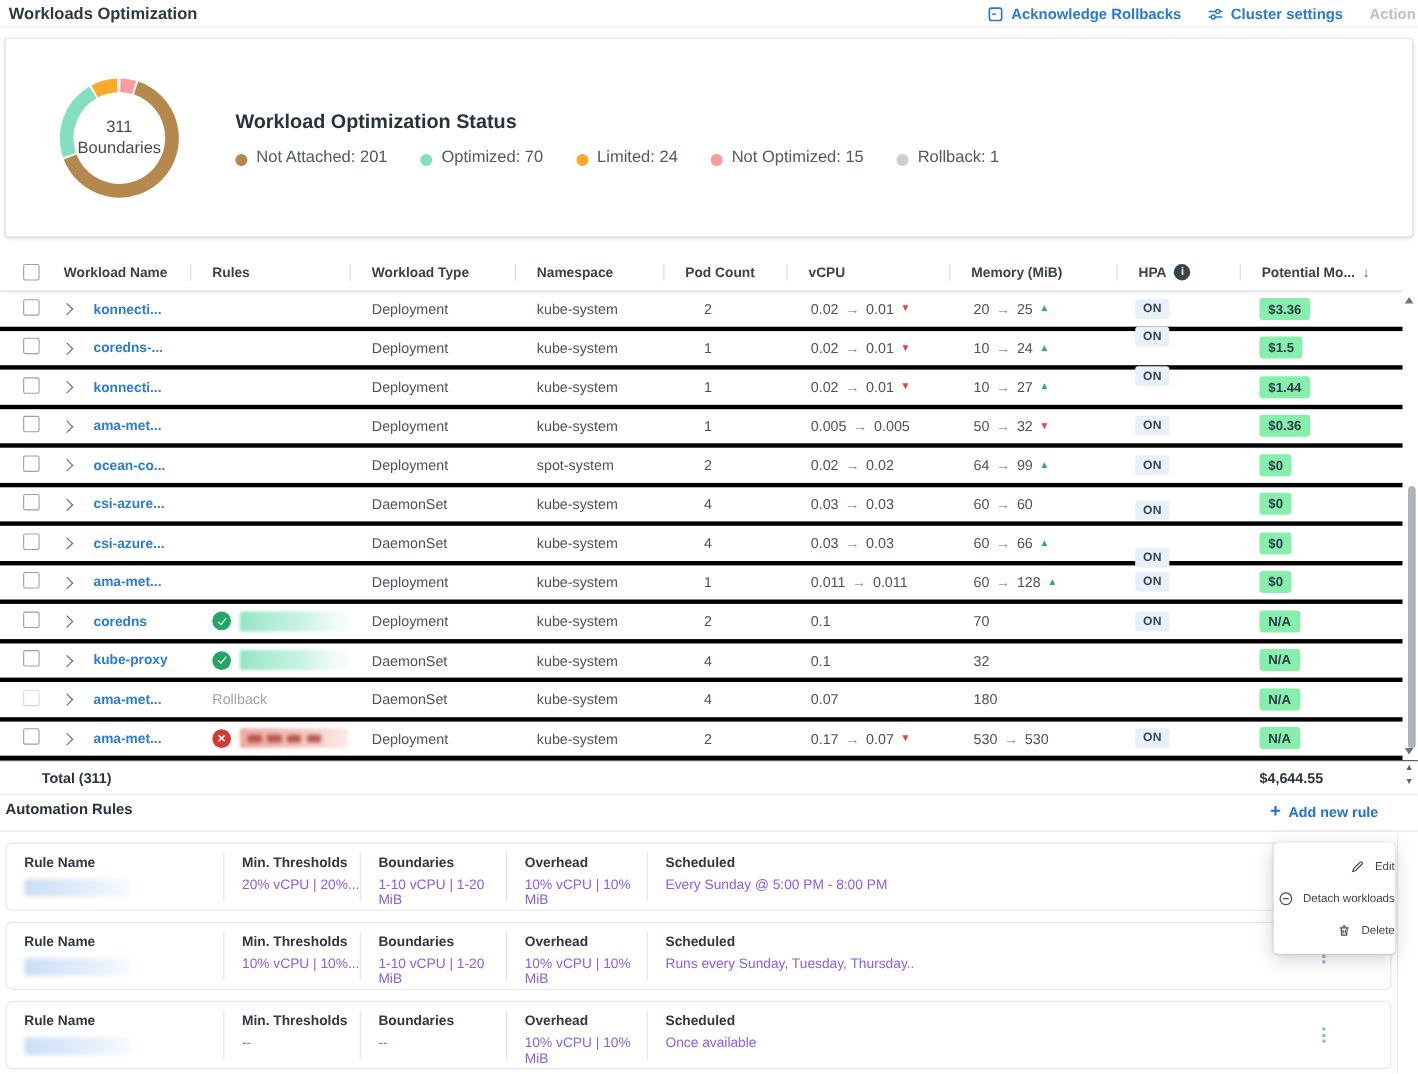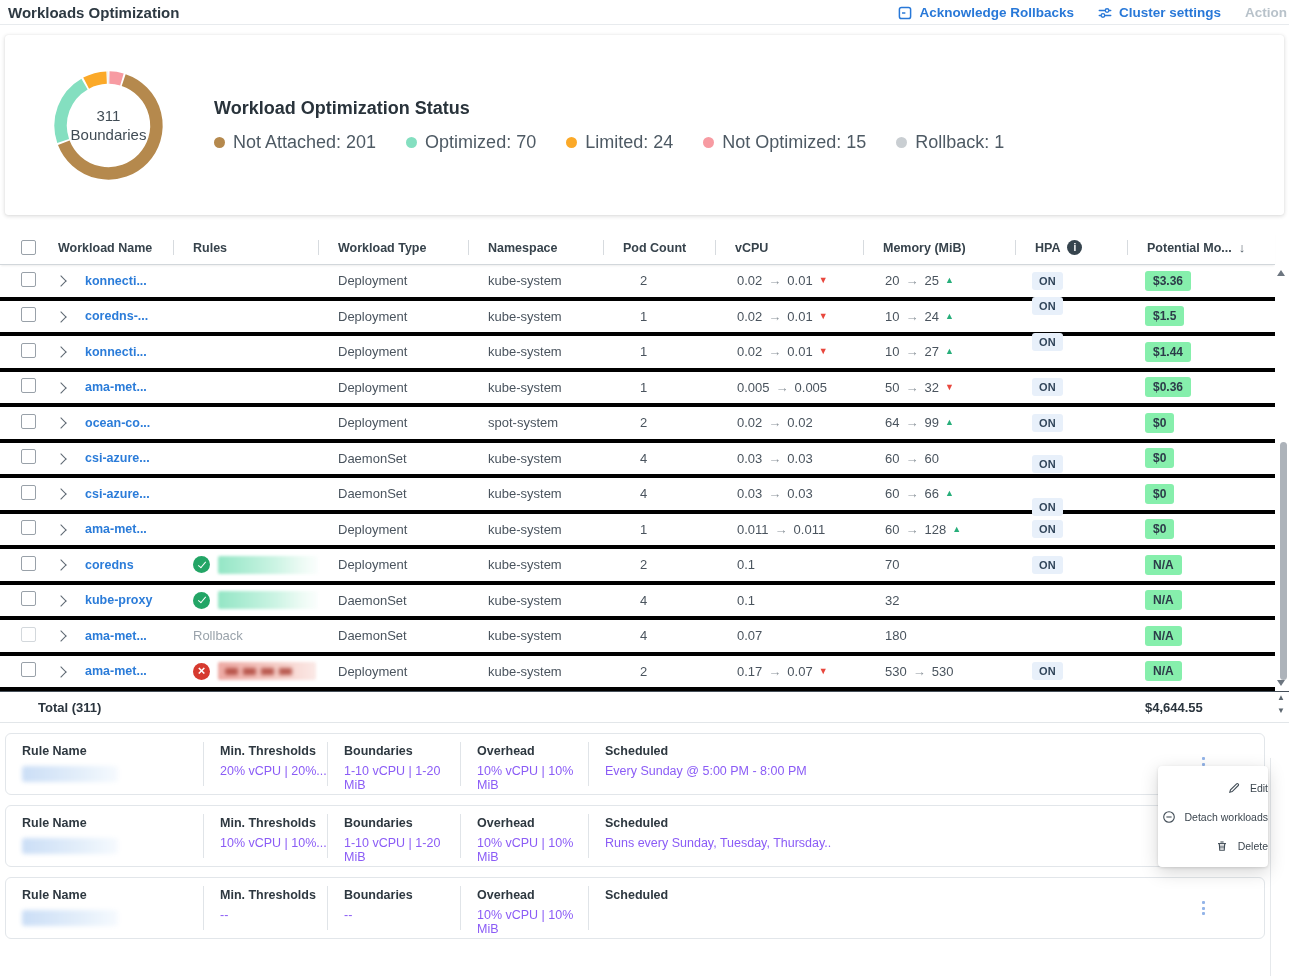--- a/index.html
+++ b/index.html
@@ -23,21 +23,21 @@
   
   .status-card { margin:10px 5px 0; height:180px; border-radius:3px; background:#fff;
     box-shadow:0 1px 4px rgba(0,0,0,.16), 0 0 1px rgba(0,0,0,.10);
     display:flex; align-items:center; padding-left:46px; gap:48px; }
   .donut-wrap { position:relative; width:115px; height:115px; flex:none; }
   .donut-wrap svg { width:115px; height:115px; }
   .donut-center { position:absolute; inset:0; display:flex; flex-direction:column;
     align-items:center; justify-content:center; font-size:15px; color:#414c55; line-height:1.3; }
   .legend-block h2 { margin:0 0 13px; font-size:18px; font-weight:bold; color:#29333b; }
   .legend { display:flex; gap:30px; }
-  .legend-item { display:flex; align-items:center; gap:8px; font-size:18px; color:#4e5a64; }
+  .legend-item { display:flex; align-items:flex-end; gap:8px; font-size:15px; color:#4e5a64; }
   .legend-dot { width:11px; height:11px; border-radius:50%; flex:none; }
 
   
   .table { margin-top:16px; position:relative; }
   .thead { display:grid; grid-template-columns:38px 135px 145px 150px 135px 112px 148px 152px 112px 1fr;
     width:1275px; height:34px; align-items:center; border-bottom:1px solid #d2d7db;
     font-weight:bold; font-size:12.5px; color:#37434c; box-shadow:0 2px 2px -1px rgba(0,0,0,.07); }
   .th { position:relative; padding-left:20px; display:flex; align-items:center; gap:7px; height:100%; }
   .th.sep::before { content:""; position:absolute; left:0; top:9px; height:15px; width:1px; background:#d7dbdf; }
   .th.c-check { padding-left:21px; }
@@ -515,20 +515,27 @@
     <span class="total-label">Total (311)</span>
     <span class="total-value">$4,644.55</span>
     <span class="mini-scroll">
       <span>▲</span>
       <span>▼</span>
     </span>
   </div>
 </section>
 
 <section class="rules">
+  <div class="rules-head">
+    <h2>Automation Rules</h2>
+    <button class="add-rule">
+      <span class="plus">+</span>
+      <span>Add new rule</span>
+    </button>
+  </div>
   <div id="rule-cards">
       <div class="rule-card">
         <div class="rc-col rc-name">
           <div class="rc-label">Rule Name</div>
           <div class="rc-name-pill"></div>
         </div>
         <div class="rc-col vline">
           <div class="rc-label">Min. Thresholds</div>
           <div class="rc-value">20% vCPU | 20%...</div>
         </div>
@@ -589,20 +596,21 @@
         <div class="rc-col vline">
           <div class="rc-label">Boundaries</div>
           <div class="rc-value">--</div>
         </div>
         <div class="rc-col vline">
           <div class="rc-label">Overhead</div>
           <div class="rc-value">10% vCPU | 10% MiB</div>
         </div>
         <div class="rc-col vline">
           <div class="rc-label">Scheduled</div>
+          <div class="rc-value">Once available</div>
         </div>
         <div class="kebab">
           <i></i>
           <i></i>
           <i></i>
         </div>
       </div>
     </div>
 </section>
 

